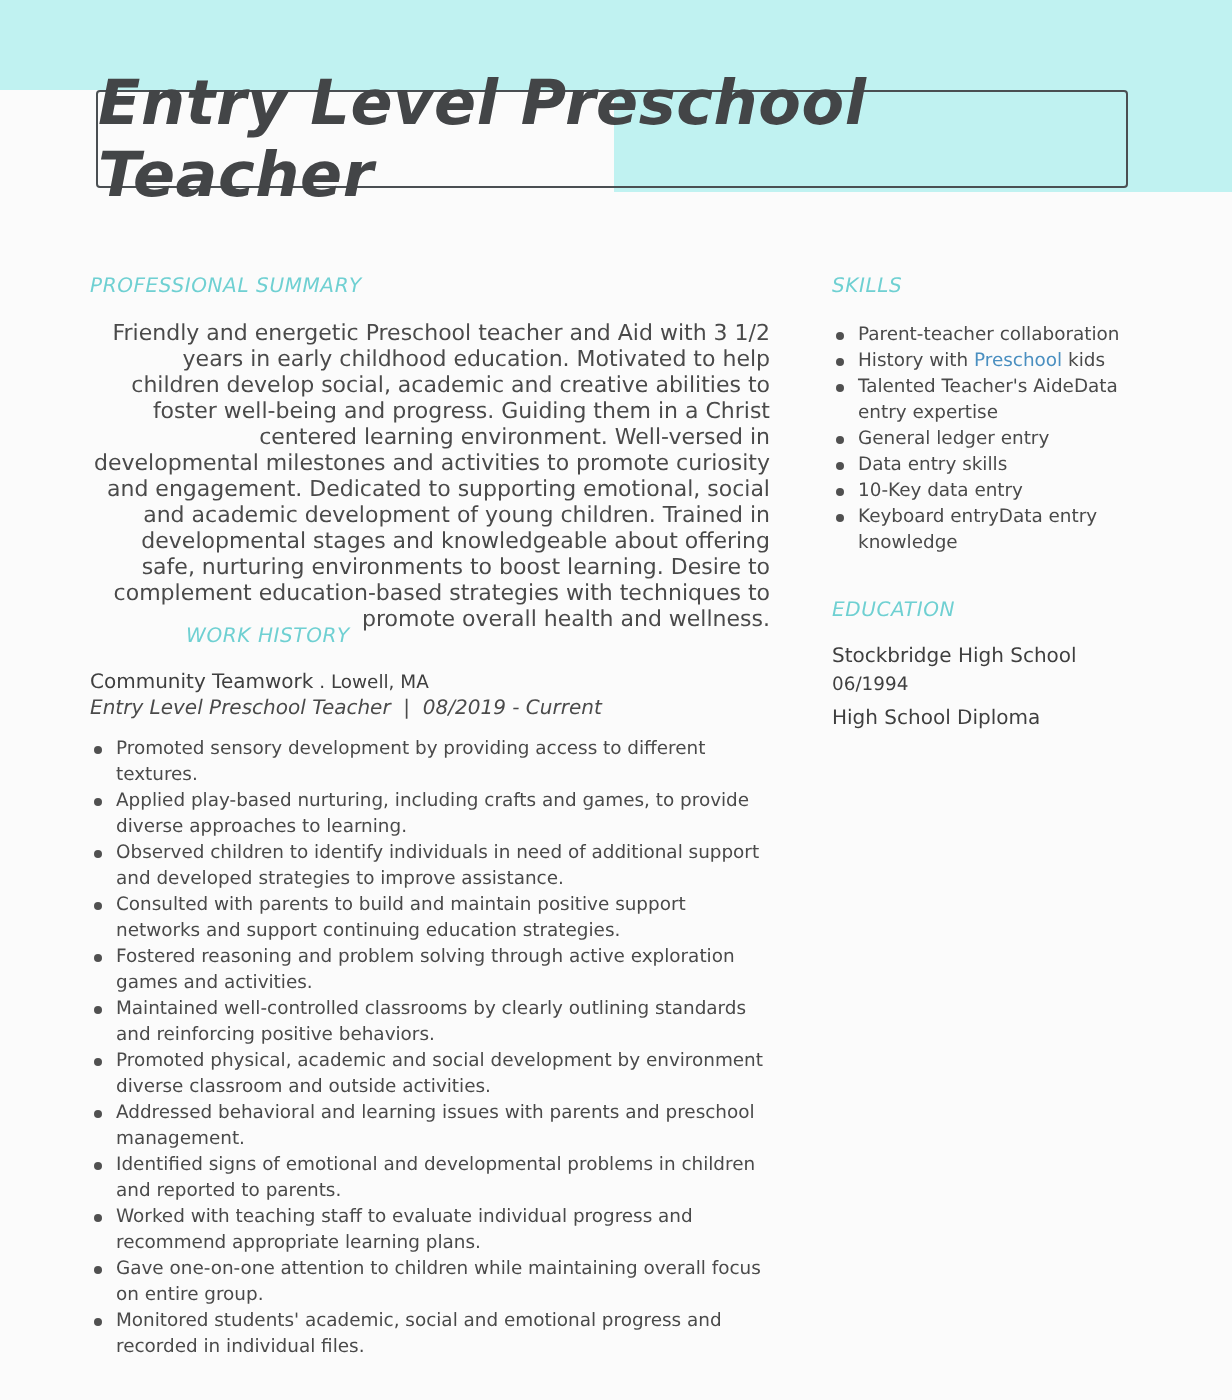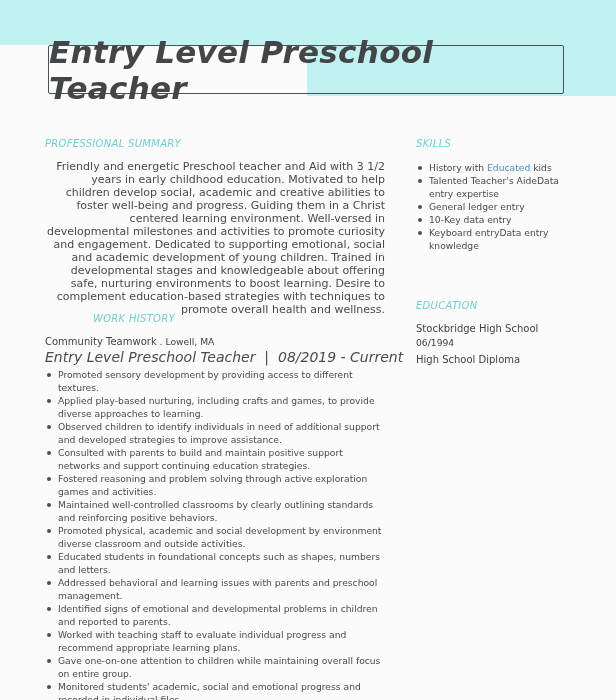--- a/index.html
+++ b/index.html
@@ -43,21 +43,21 @@
     font-size: 9.2px; line-height: 13px; color: #4a4a4a;
   }
   .bullets li::before {
     content: ""; position: absolute; left: 2px; top: 5px;
     width: 4px; height: 4px; border-radius: 50%; background: #505050;
   }
   .work-list { left: 45px; top: 368px; width: 340px; }
   .skills-list { left: 416px; top: 161px; width: 170px; }
   .company { position: absolute; left: 45px; top: 336px; font-size: 10px; color: #3f3f3f; }
   .company .loc { font-size: 9.2px; }
-  .job-line { position: absolute; left: 45px; top: 349px; font-size: 14px; font-style: italic; color: #4a4a4a; }
+  .job-line { position: absolute; left: 45px; top: 349px; font-size: 10px; font-style: italic; color: #4a4a4a; }
   .edu { position: absolute; left: 416px; color: #3f3f3f; }
   .link { color: #4a8fc0; }
 </style>
 </head>
 <body>
 
 <div class="top-band"></div>
 <div class="right-band"></div>
 <div class="name-box">
   <h1>Entry Level Preschool Teacher</h1>
@@ -74,33 +74,34 @@
   <span>Entry Level Preschool Teacher</span><span style="white-space:pre;">  |  </span><span>08/2019 - Current</span>
 </div>
 <ul class="bullets work-list">
   <li>Promoted sensory development by providing access to different textures.</li>
   <li>Applied play-based nurturing, including crafts and games, to provide diverse approaches to learning.</li>
   <li>Observed children to identify individuals in need of additional support and developed strategies to improve assistance.</li>
   <li>Consulted with parents to build and maintain positive support networks and support continuing education strategies.</li>
   <li>Fostered reasoning and problem solving through active exploration games and activities.</li>
   <li>Maintained well-controlled classrooms by clearly outlining standards and reinforcing positive behaviors.</li>
   <li>Promoted physical, academic and social development by environment diverse classroom and outside activities.</li>
-  <li>Educated students in foundational concepts such as shapes, numbers and letters.</li>
   <li>Addressed behavioral and learning issues with parents and preschool management.</li>
   <li>Identified signs of emotional and developmental problems in children and reported to parents.</li>
   <li>Worked with teaching staff to evaluate individual progress and recommend appropriate learning plans.</li>
   <li>Gave one-on-one attention to children while maintaining overall focus on entire group.</li>
   <li>Monitored students' academic, social and emotional progress and recorded in individual files.</li>
 </ul>
 
 <div class="section-title" style="left:416px; top:138px;">SKILLS</div>
 <ul class="bullets skills-list">
-  <li><span>History with </span><span class="link">Educated</span><span> kids</span></li>
+  <li><span>Parent-teacher collaboration</span></li>
+  <li><span>History with </span><span class="link">Preschool</span><span> kids</span></li>
   <li><span>Talented Teacher's AideData entry expertise</span></li>
   <li><span>General ledger entry</span></li>
+  <li><span>Data entry skills</span></li>
   <li><span>10-Key data entry</span></li>
   <li><span>Keyboard entryData entry knowledge</span></li>
 </ul>
 
 <div class="section-title" style="left:416px; top:300px;">EDUCATION</div>
 <div class="edu" style="top:323px; font-size:10px;">Stockbridge High School</div>
 <div class="edu" style="top:337px; font-size:9.2px;">06/1994</div>
 <div class="edu" style="top:354px; font-size:10px;">High School Diploma</div>
 
 </body></html>

